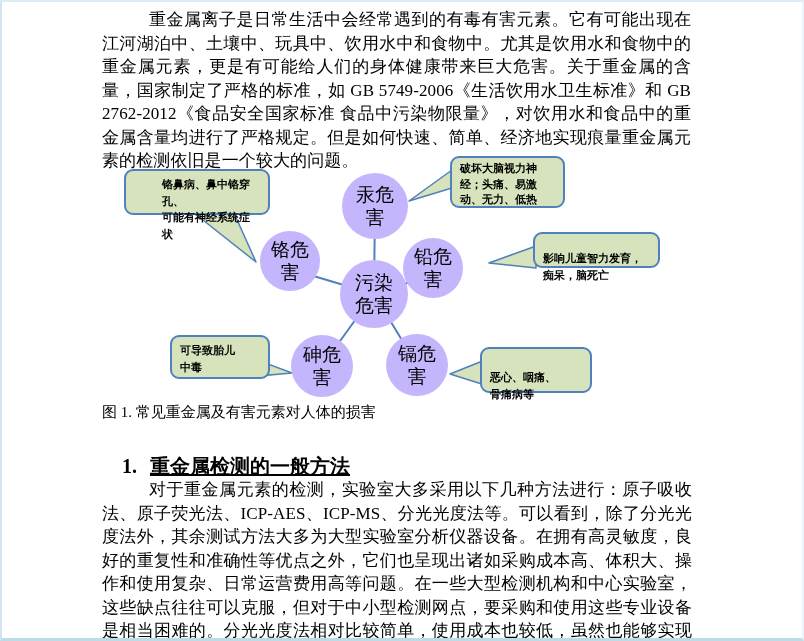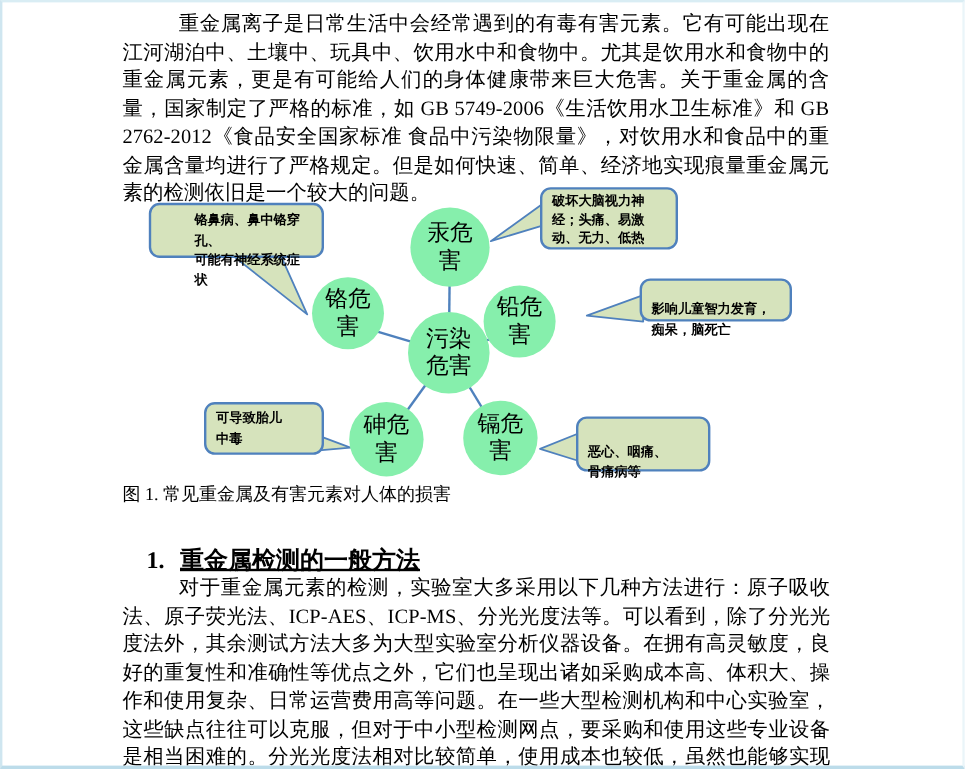--- a/index.html
+++ b/index.html
@@ -36,41 +36,41 @@
   .section-heading .num{margin-right:13px;}
   .section-heading .title{text-decoration:underline;}
   .figure-caption{
     position:absolute;
     left:100px;top:401px;width:560px;
     font-size:15px;
   }
   svg.diagram-lines{position:absolute;left:0;top:0;z-index:1;}
   .node{
     position:absolute;z-index:2;
-    background:#86efac;
+    background:#c4b5fd;
     border-radius:50%;
     display:flex;align-items:center;justify-content:center;
     text-align:center;
     font-size:19px;line-height:23px;
     white-space:pre-line;
   }
   .callout{
     position:absolute;z-index:2;
     background:#d6e3bc;
     border:2px solid #4f81bd;
     border-radius:9px;
     box-sizing:border-box;
     font-size:11px;font-weight:bold;line-height:16.5px;
     white-space:pre-line;
     padding:5px 8px 0 8px;
   }
   #callout-mercury{left:448px;top:154px;width:115px;height:52px;line-height:15.5px;padding-top:3px;}
   #callout-chromium{left:122px;top:167px;width:146px;height:46px;padding-left:36px;}
   #callout-lead{left:531px;top:230px;width:127px;height:36px;padding-top:16px;}
-  #callout-arsenic{left:168px;top:333px;width:100px;height:44px;font-family:Liberation Mono, monospace;}
+  #callout-arsenic{left:168px;top:333px;width:100px;height:44px;}
   #callout-cadmium{left:478px;top:345px;width:112px;height:46px;padding-top:20px;}
   #node-mercury{left:340px;top:171px;width:66px;height:66px;}
   #node-chromium{left:258px;top:229px;width:60px;height:60px;text-align:center;}
   #node-lead{left:401px;top:236px;width:60px;height:60px;}
   #node-pollution{left:338px;top:258px;width:68px;height:68px;}
   #node-arsenic{left:289px;top:333px;width:62px;height:62px;}
   #node-cadmium{left:384px;top:332px;width:62px;height:62px;}
 </style>
 </head>
 <body>

